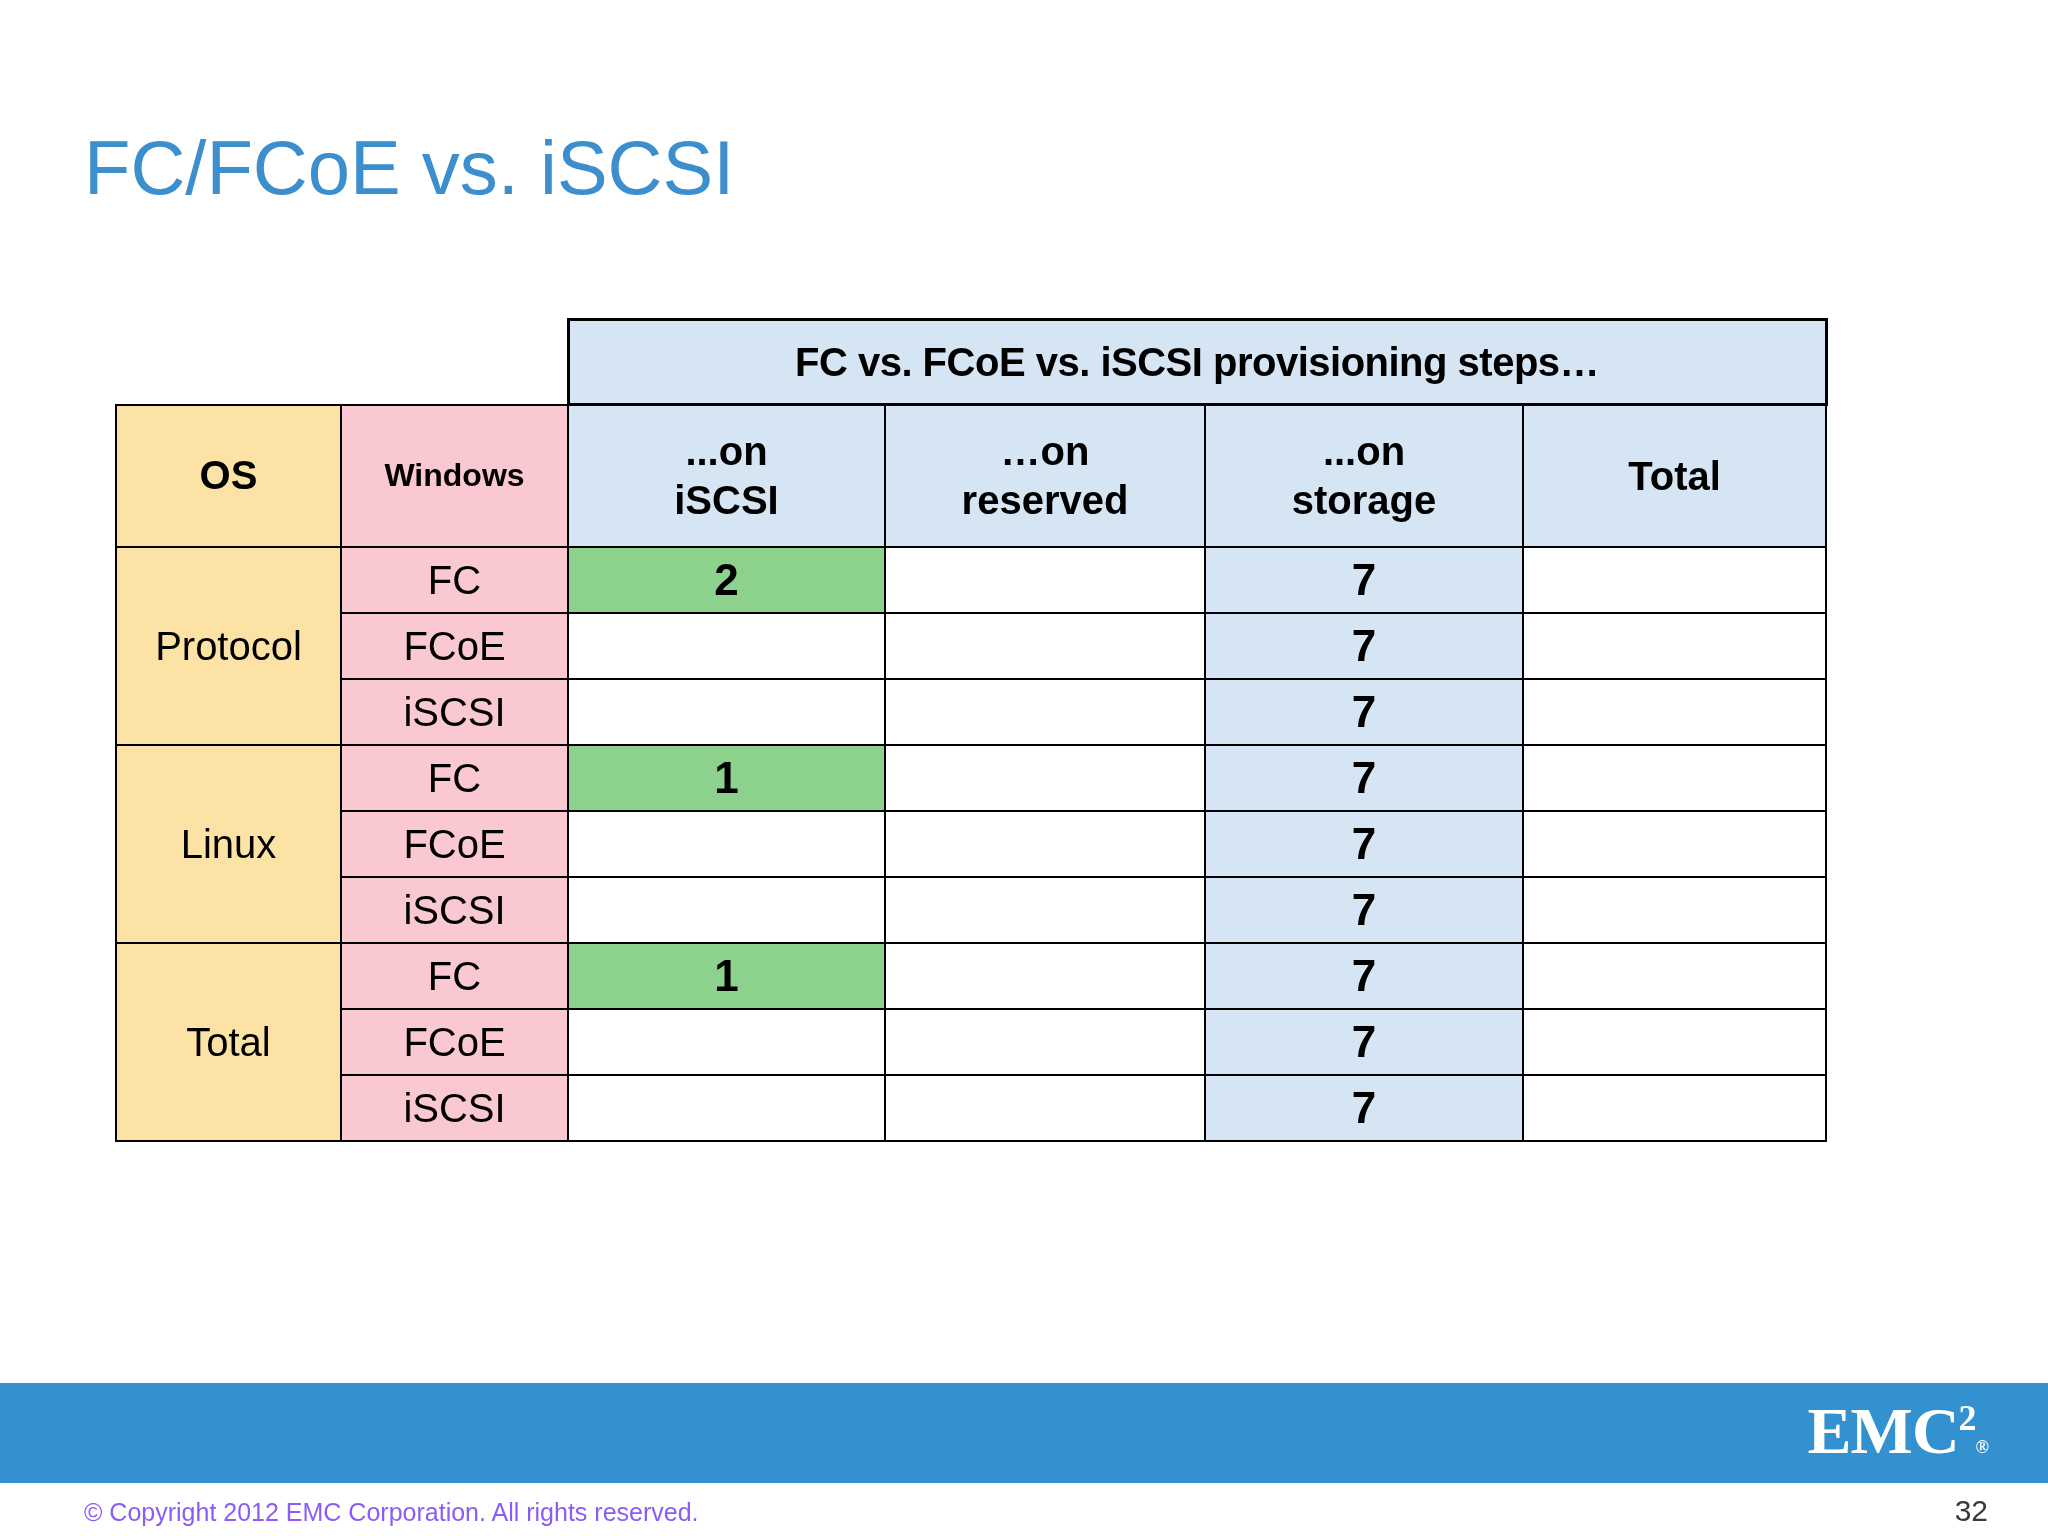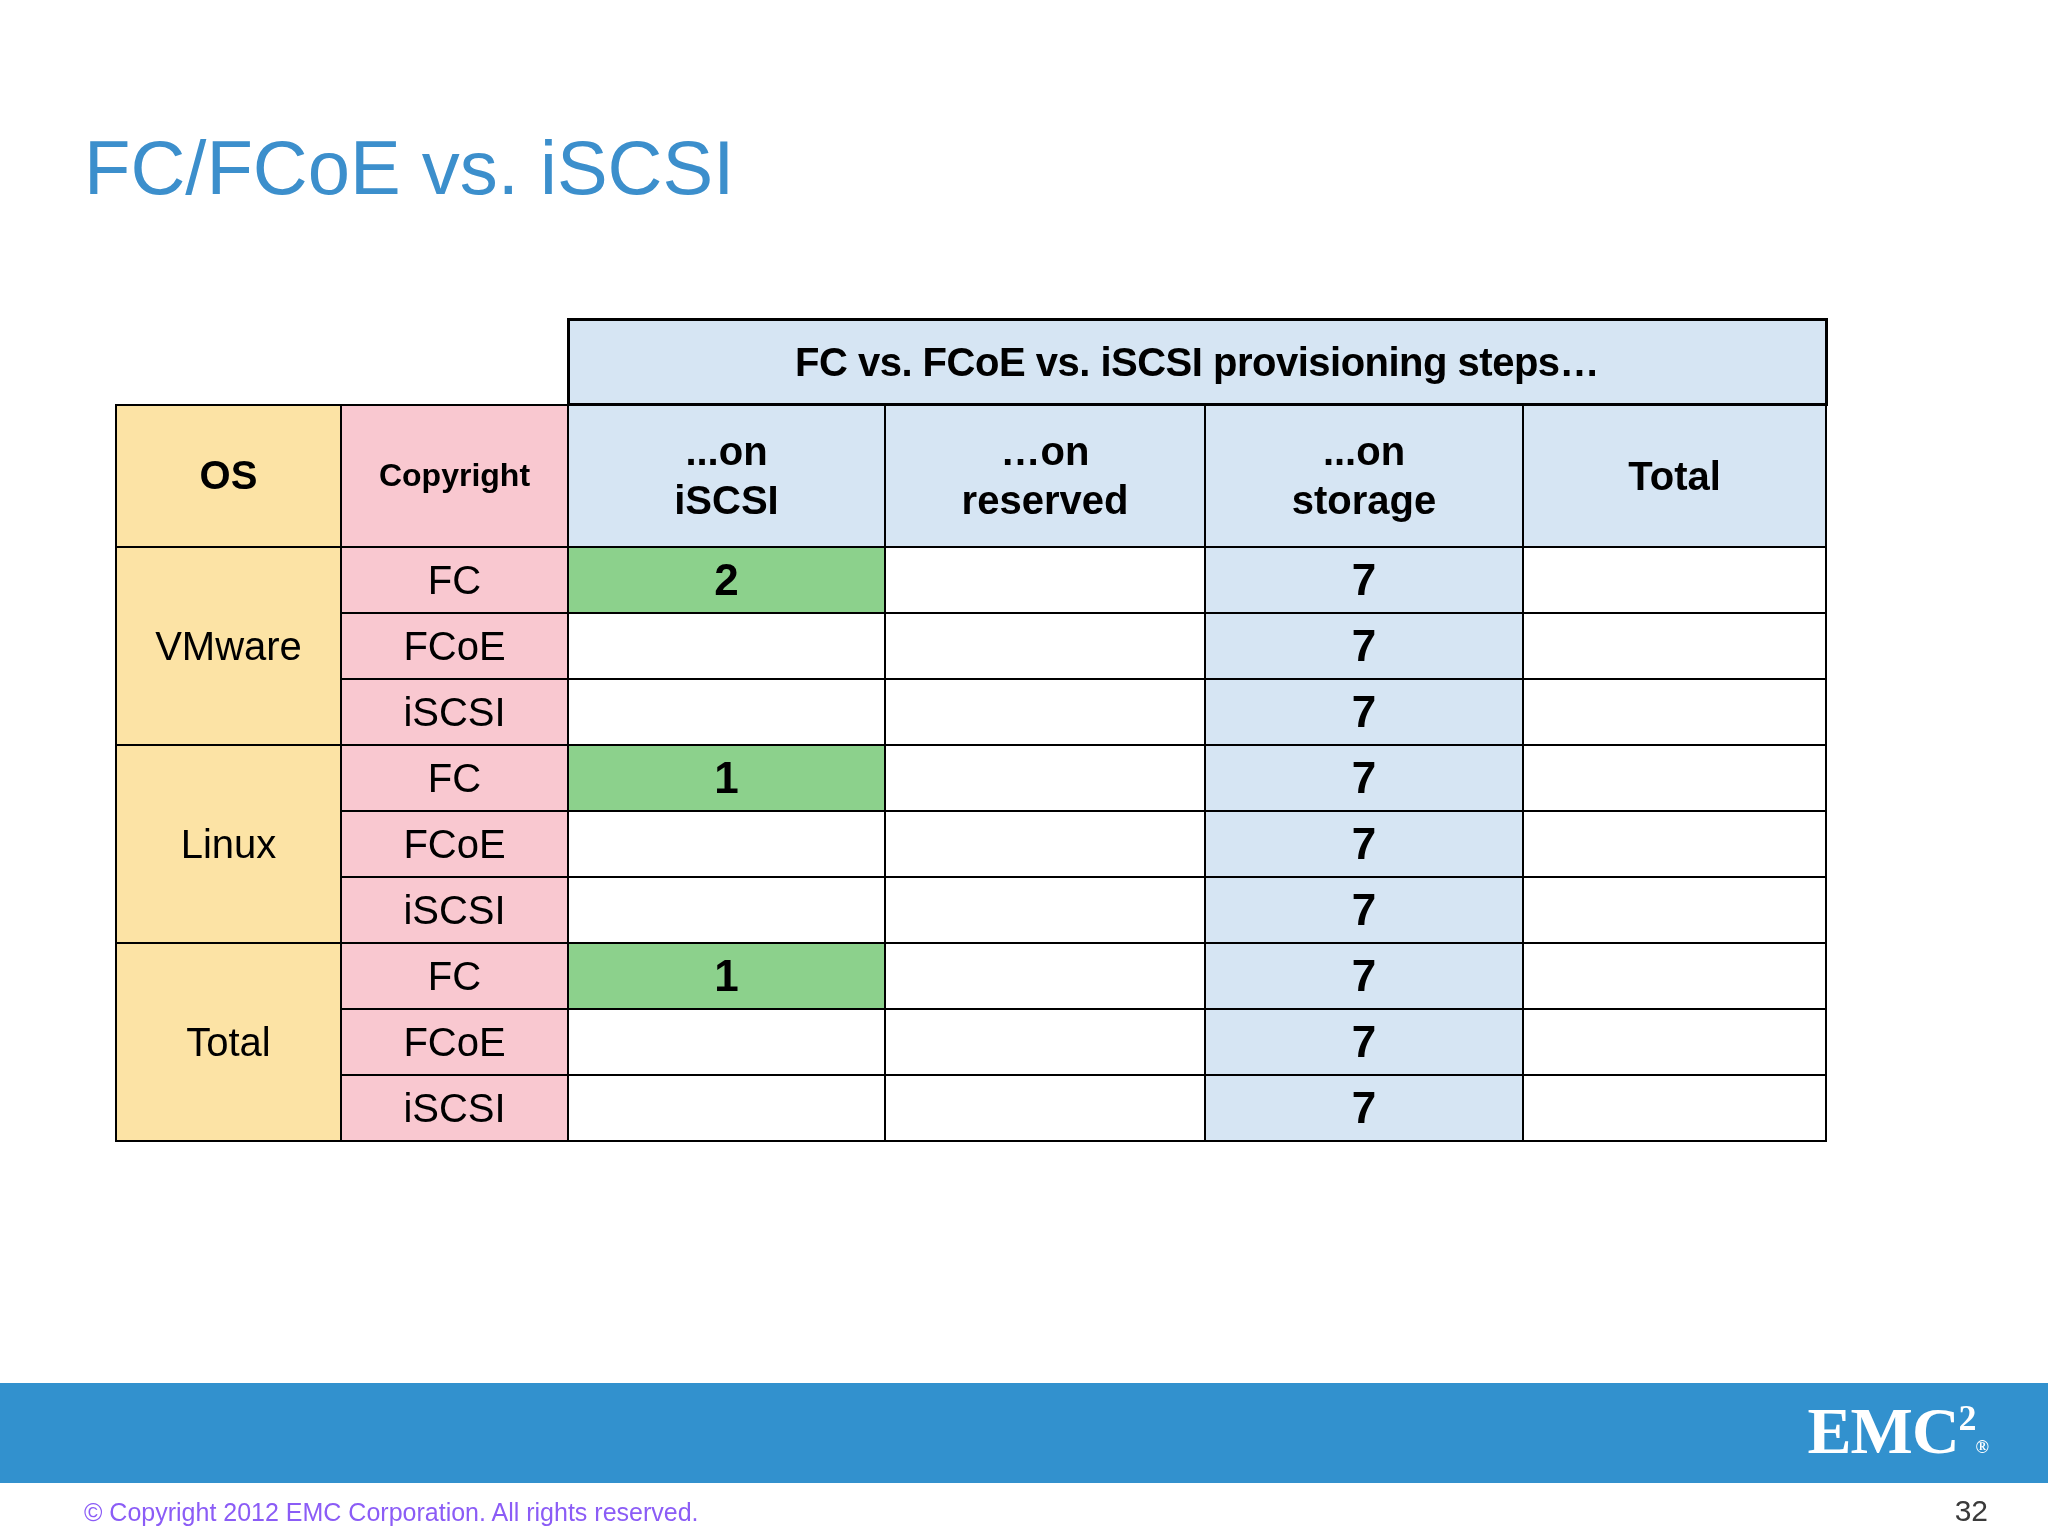--- a/index.html
+++ b/index.html
@@ -179,39 +179,39 @@
       <col class="c-total">
   </colgroup>
   <thead>
     <tr>
       <td class="spacer"></td>
       <td class="spacer"></td>
       <td class="banner last-col" colspan="4">FC vs. FCoE vs. iSCSI provisioning steps…</td>
     </tr>
     <tr class="hdr-row">
       <th class="hdr-os">OS</th>
-      <th class="hdr-proto">Copyright</th>
+      <th class="hdr-proto">Windows</th>
       <th class="hdr">
         <span>...on</span><br>
         <span>iSCSI</span>
       </th>
       <th class="hdr">
         <span>…on</span><br>
         <span>reserved</span>
       </th>
       <th class="hdr">
         <span>...on</span><br>
         <span>storage</span>
       </th>
       <th class="hdr last-col">Total</th>
     </tr>
   </thead>
   <tbody id="table-body">
       <tr class="group-start">
-        <td class="os-cell" rowspan="3">VMware</td>
+        <td class="os-cell" rowspan="3">Protocol</td>
         <td class="proto-cell">FC</td>
         <td class="val-cell green">2</td>
         <td class="val-cell "></td>
         <td class="val-cell blue">7</td>
         <td class="val-cell  last-col"></td>
       </tr>
       <tr>
         <td class="proto-cell">FCoE</td>
         <td class="val-cell "></td>
         <td class="val-cell "></td>

